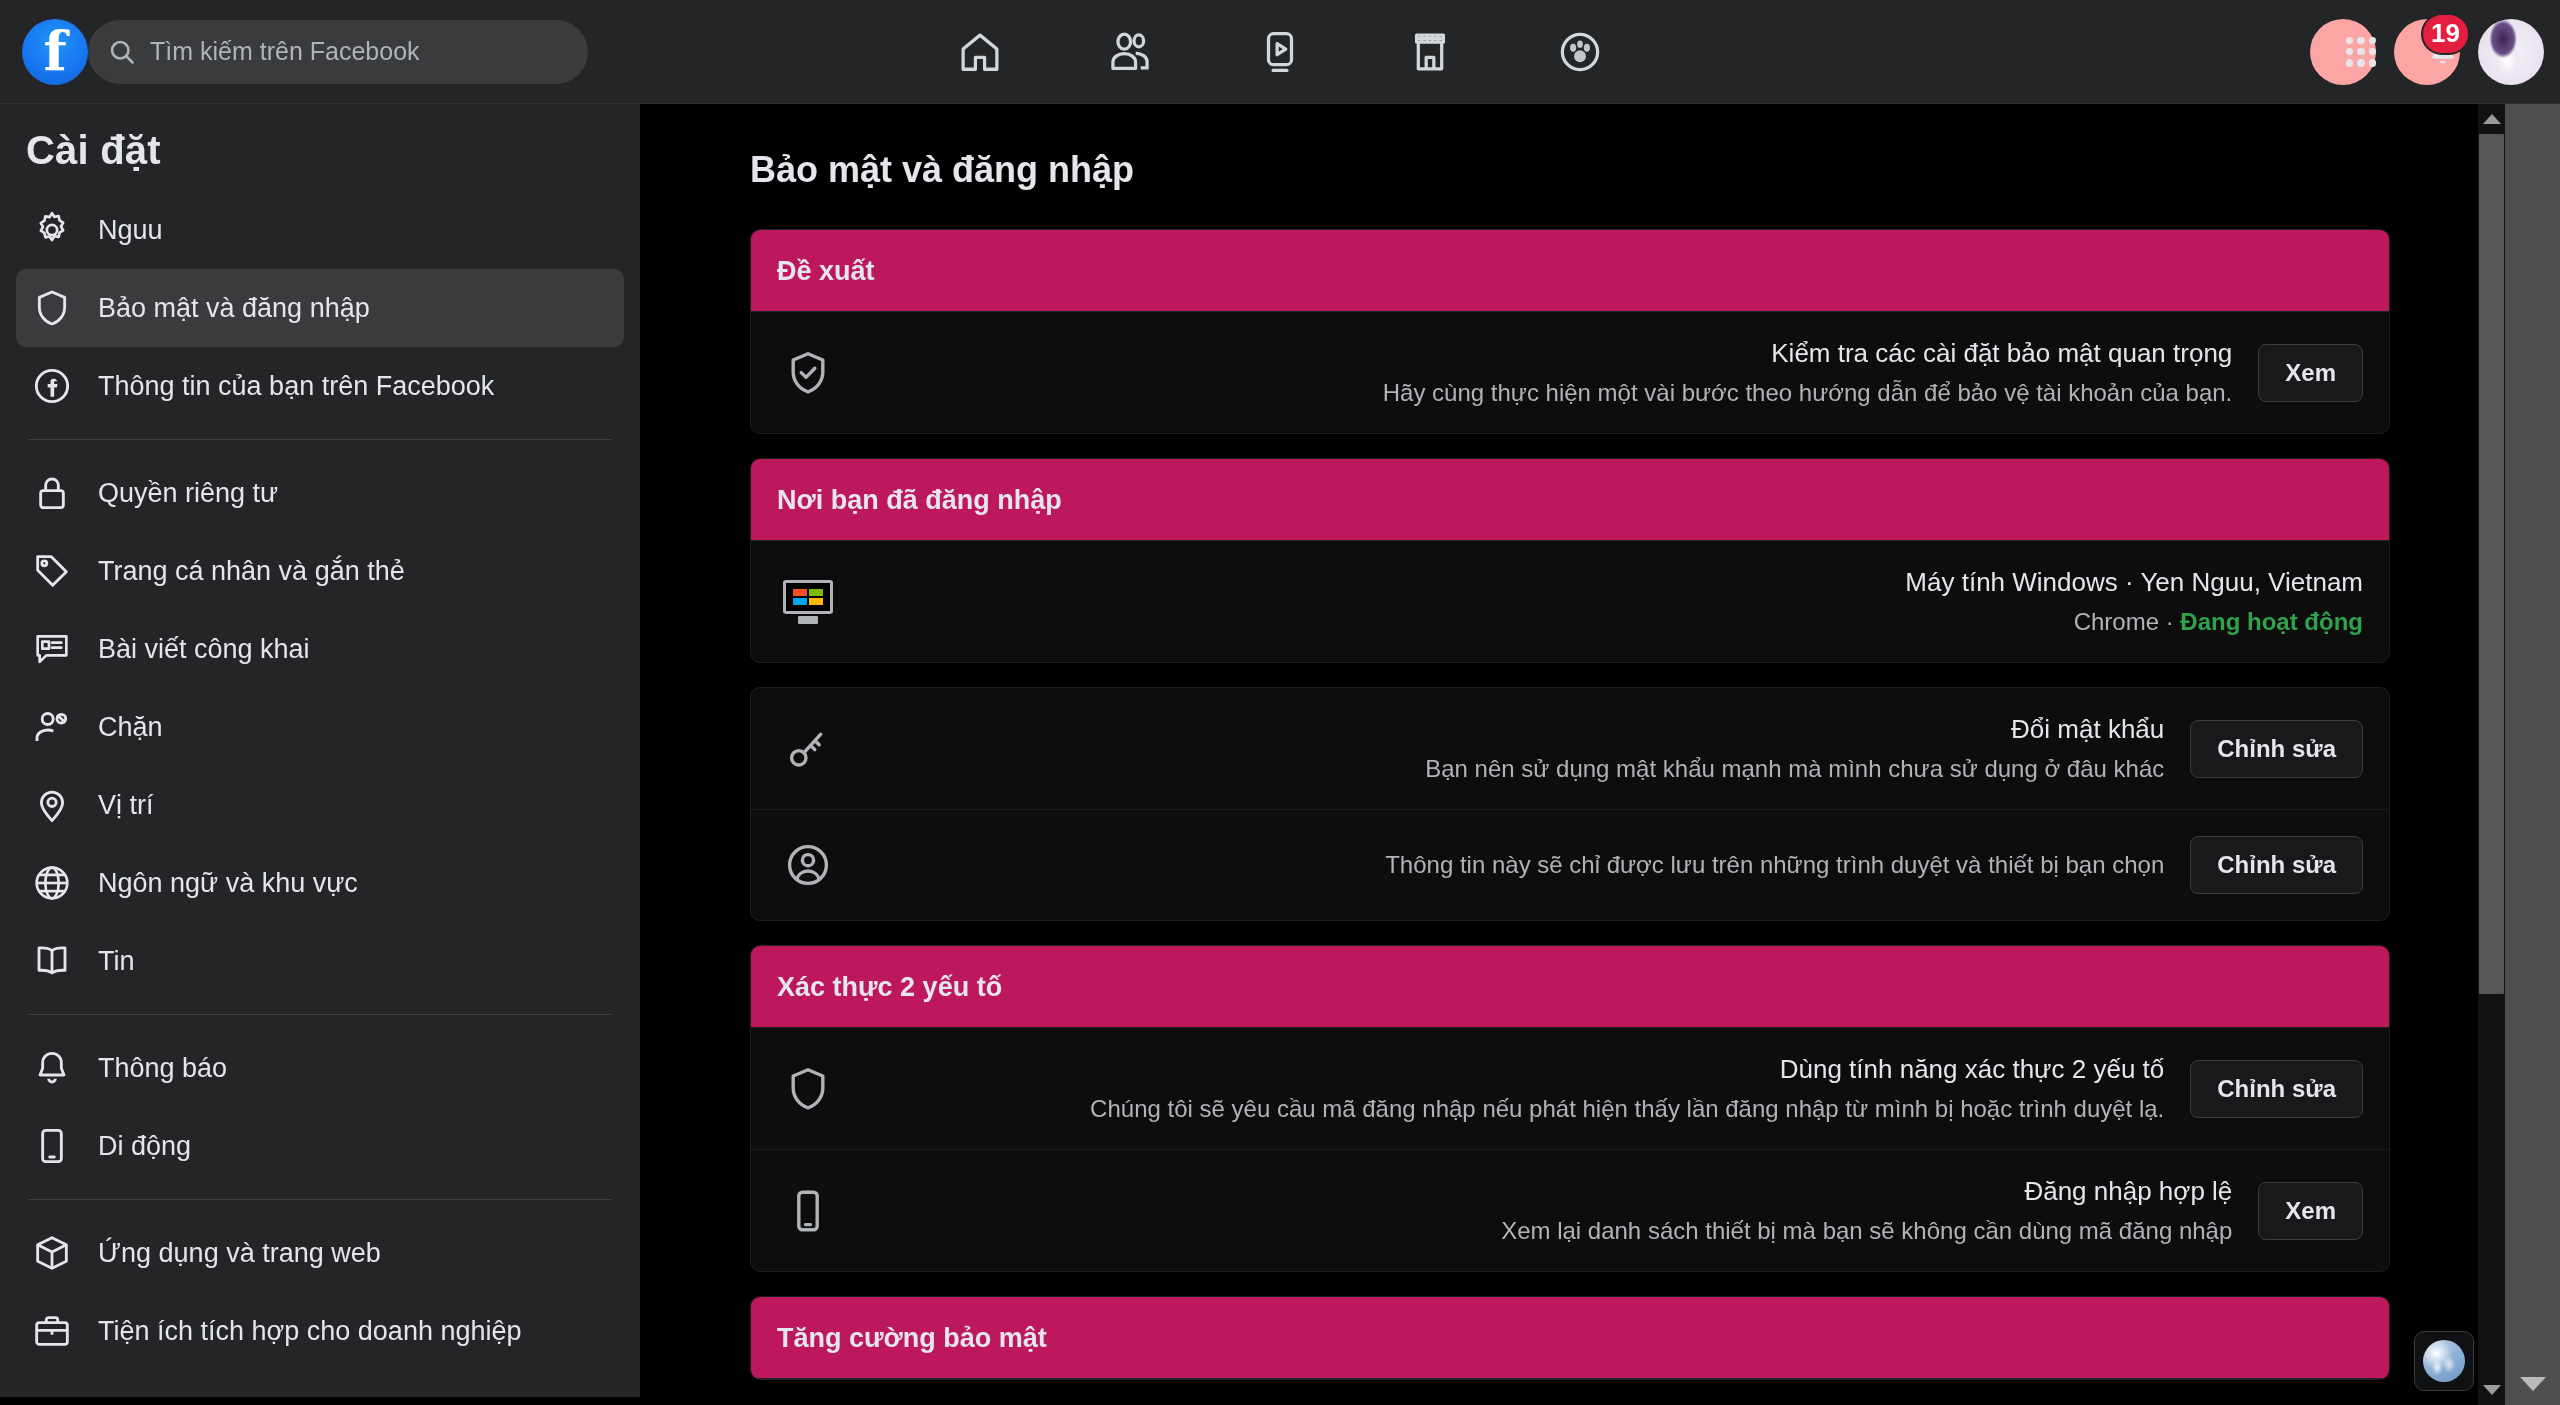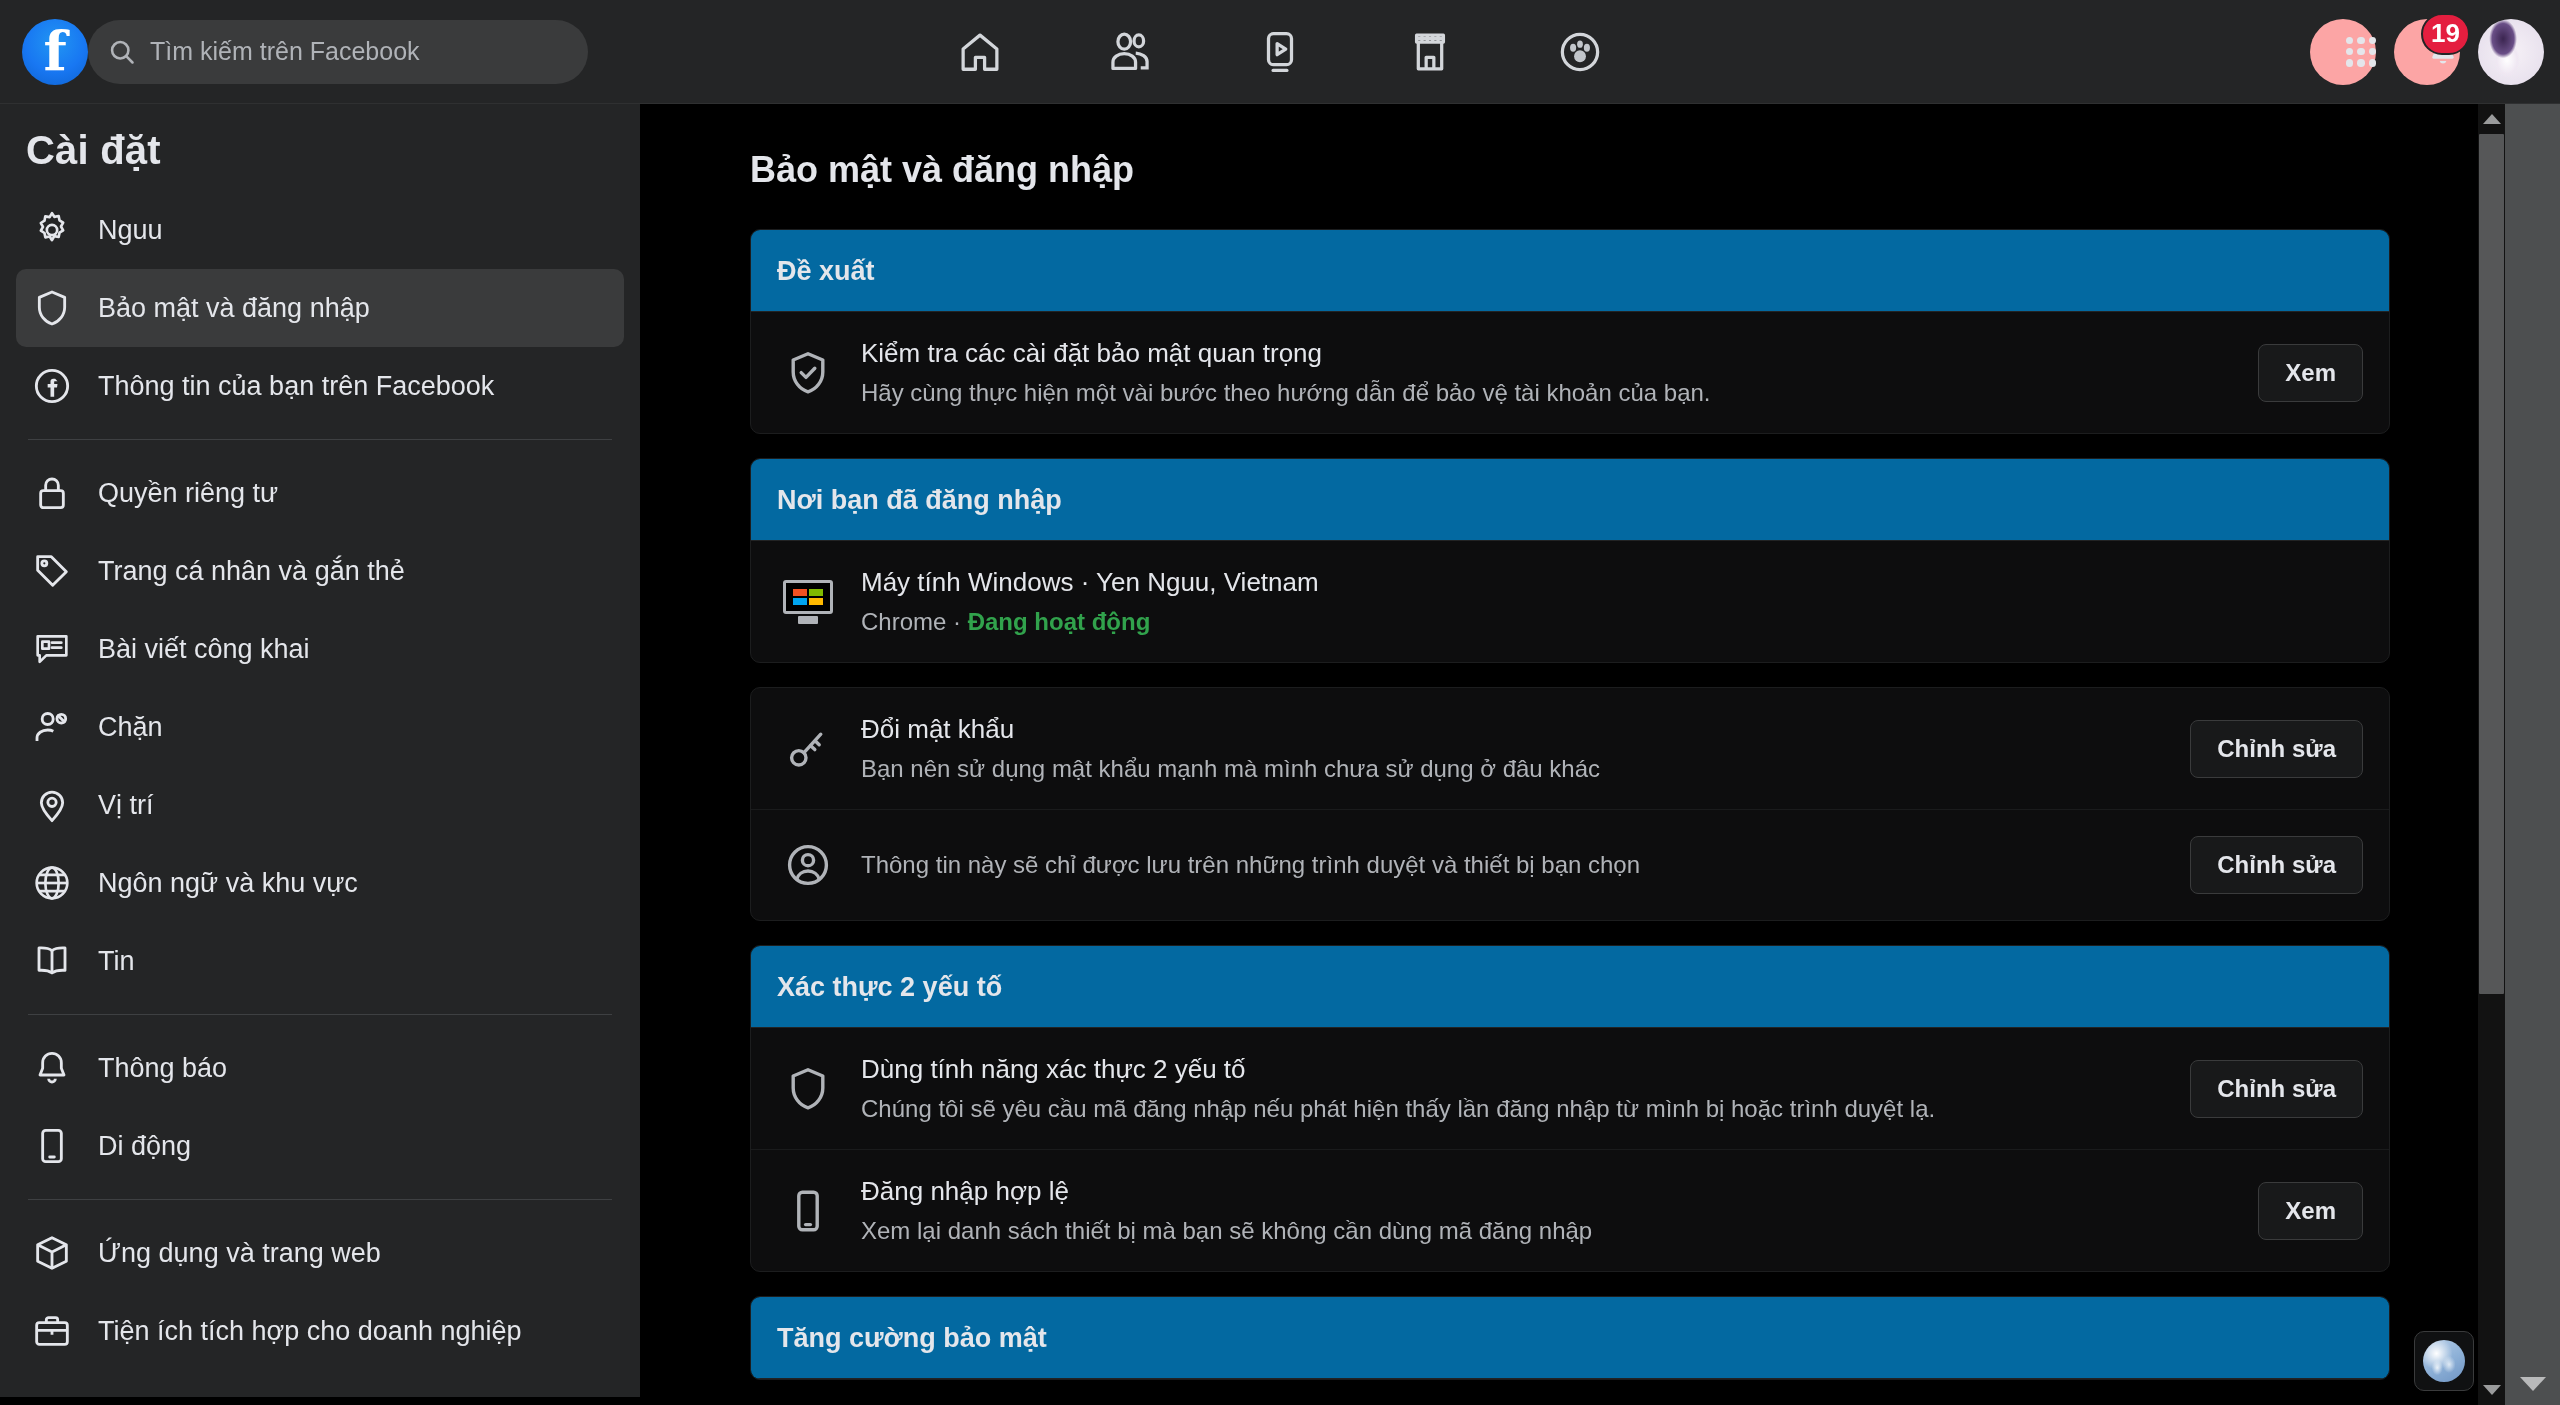--- a/index.html
+++ b/index.html
@@ -87,30 +87,30 @@
   }
   .page-title{
     color:#e4e6eb; font-size:36px; font-weight:bold; padding:45px 0 0 110px;
   }
   .cards{ padding:38px 0 0 110px; }
   .card{
     width:1640px; background:#0d0d0e; border:1px solid #1c1d1e;
     border-radius:10px; margin-bottom:24px; overflow:hidden;
   }
   .card-head{
-    background:#0369a1; color:#e4e6eb; font-size:27px; font-weight:bold;
+    background:#be185d; color:#e4e6eb; font-size:27px; font-weight:bold;
     padding:26px 0 24px 26px; border-bottom:1px solid #222324;
   }
   .row{
     display:flex; align-items:center; padding:26px 26px 26px 30px; gap:26px;
     border-bottom:1px solid #1a1b1c;
   }
   .row:last-child{ border-bottom:none; }
   .row-ico{ width:54px; height:54px; flex:none; display:flex; align-items:center; justify-content:center; }
-  .row-txt{ flex:1; min-width:0; }
+  .row-txt{ flex:1; min-width:0;text-align:right; }
   .row-title{ color:#e4e6eb; font-size:26px; margin-bottom:10px; }
   .row-sub{ color:#b0b3b8; font-size:24px; }
   .row-sub .on{ color:#31a24c; font-weight:bold; }
   .btn{
     background:#18191a; border:1px solid #3a3b3c; border-radius:8px;
     color:#e4e6eb; font-size:24px; font-weight:bold; padding:14px 26px;
     cursor:pointer; white-space:nowrap; flex:none;
   }
 
   

